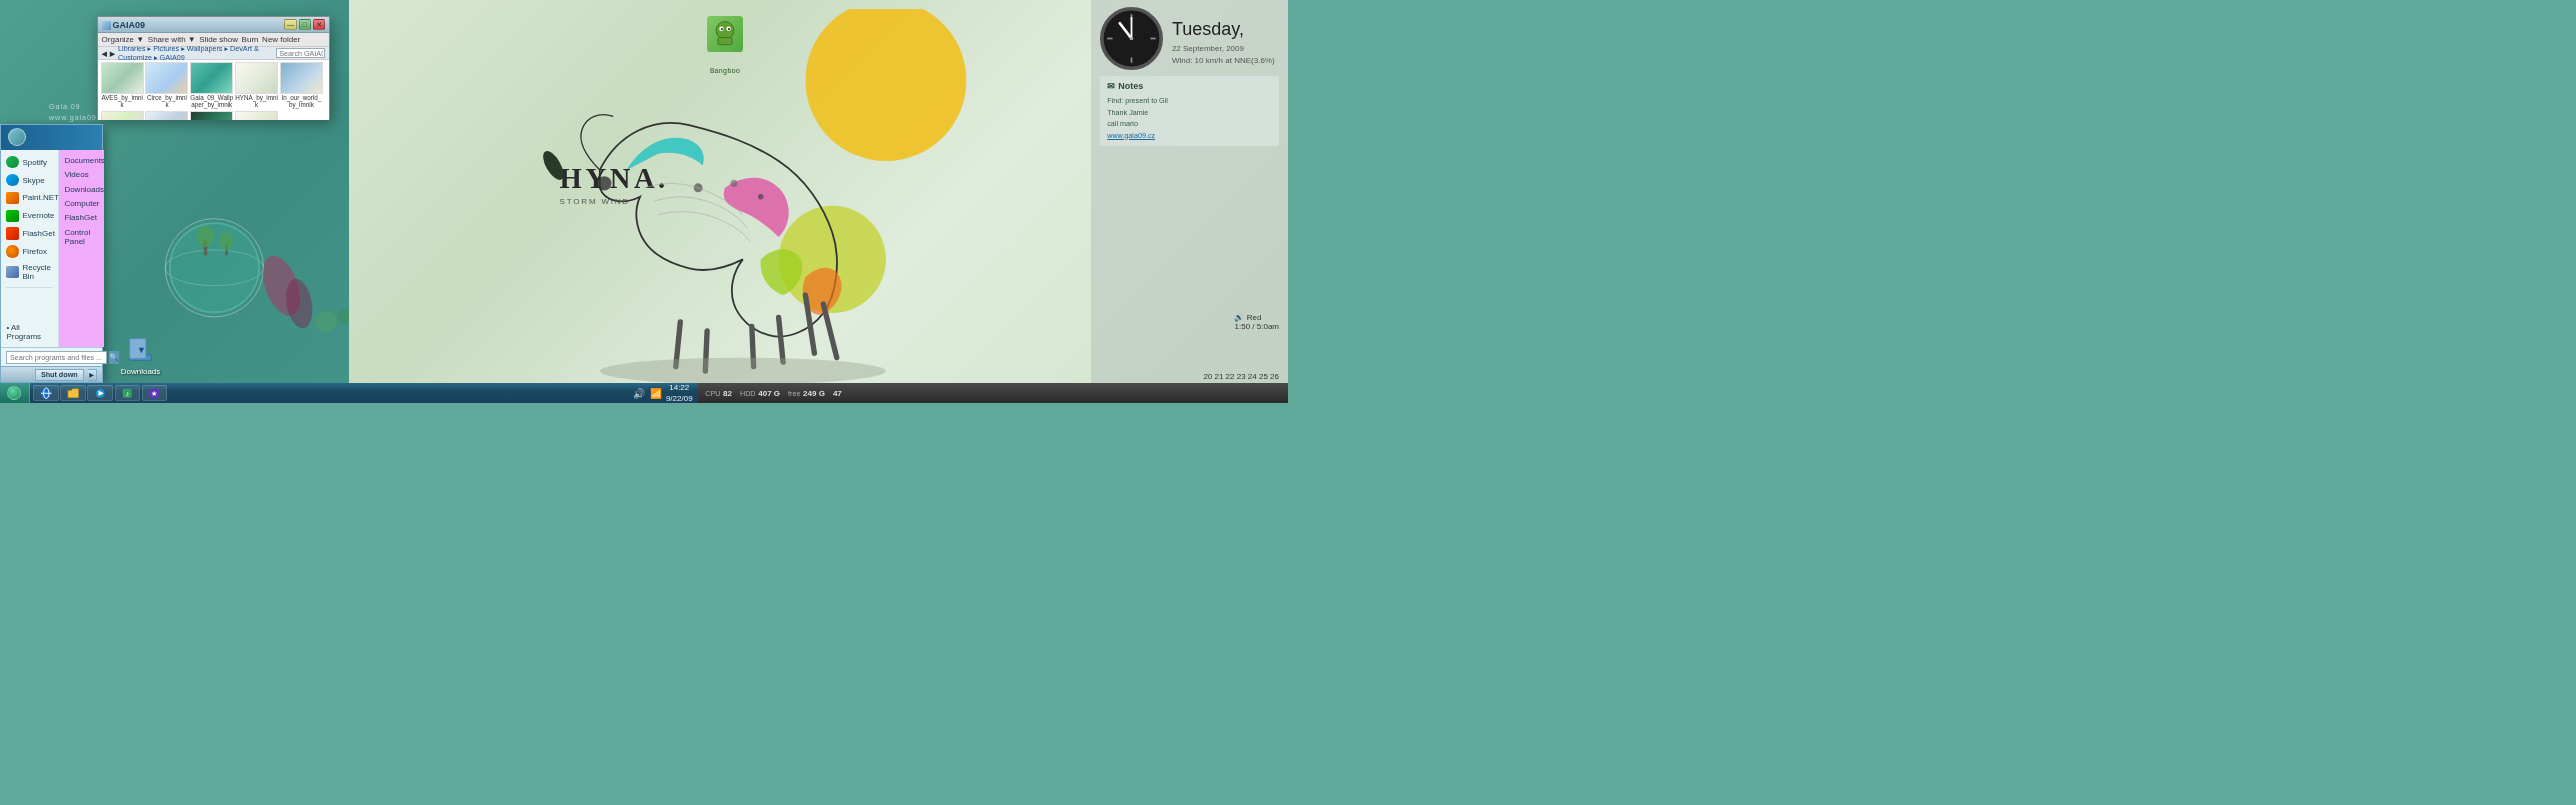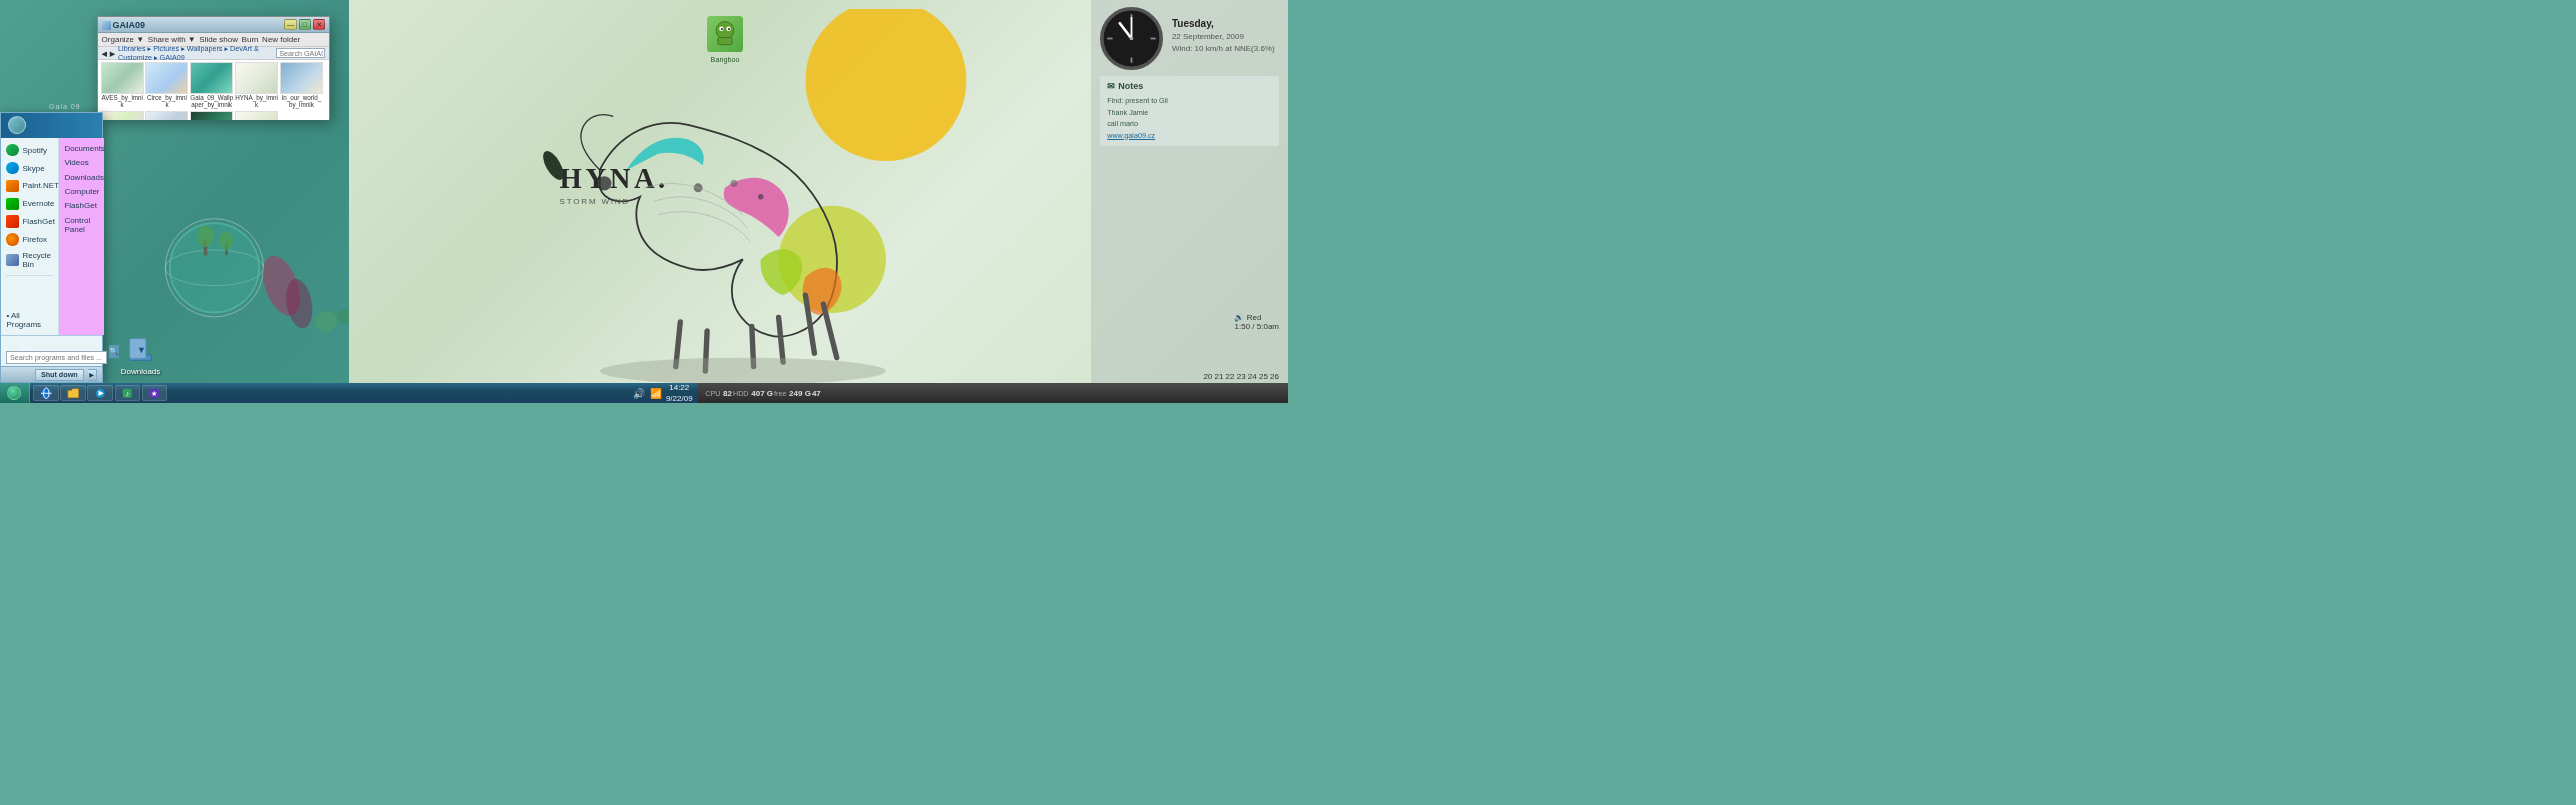--- a/index.html
+++ b/index.html
@@ -273,21 +273,20 @@
       align-items: center;
       gap: 2.7px;
     }
     .start-search input {
       flex: 1;
       height: 12.5px;
       font-size: 7.2px;
       border: 0.9px solid #9ab;
       padding: 0 2.7px;
       background: white;
-      margin-top: 12px;
     }
     .search-icon-btn {
       width: 12.5px;
       height: 12.5px;
       background: #5a9ab8;
       border: none;
       cursor: pointer;
       display: flex;
       align-items: center;
       justify-content: center;
@@ -466,21 +465,21 @@
     }
 
     .date-info {
       position: absolute;
       right: 13.4px;
       top: 16px;
       color: #333;
       font-size: 9px;
       line-height: 1.5;
     }
-    .date-day { font-size: 10px; font-weight: bold; color: #222; }
+    .date-day { font-size: 18px; font-weight: normal; color: #222; }
     .date-small { font-size: 8px; color: #555; }
 
     .notes-widget {
       position: absolute;
       right: 9px;
       top: 76px;
       width: 179px;
       background: rgba(220,230,225,0.7);
       padding: 5.4px 7.2px;
       border-radius: 1.8px;
@@ -530,21 +529,21 @@
       background: linear-gradient(to bottom, #4a4a4a 0%, #2a2a2a 100%);
       display: flex;
       align-items: center;
       justify-content: space-between;
       z-index: 30;
     }
 
     .taskbar-right-left {
       display: flex;
       align-items: center;
-      gap: 1px;
+      gap: 8px;
       padding: 0 7.2px;
       font-size: 8px;
       color: #ccc;
     }
 
     .sys-info-item {
       display: flex;
       align-items: center;
       gap: 2.7px;
     }
@@ -583,21 +582,22 @@
       display: flex;
       align-items: center;
       justify-content: center;
       color: white;
       font-size: 18px;
       font-weight: bold;
     }
     .bangboo-label {
       font-size: 7.2px;
       color: #2a5a2a;
-      margin-top: 3px;
+      margin-top: 15px;
+      font-family: Liberation Mono, monospace;
     }
   </style>
 </head>
 <body>
 
 <div class="desktop-left">
 
   <div class="explorer-window" style="width:233px; height:103px; top:16px; left:97px;">
     <div class="explorer-titlebar">
       <div style="display:flex;align-items:flex-end;gap:1.8px;">

